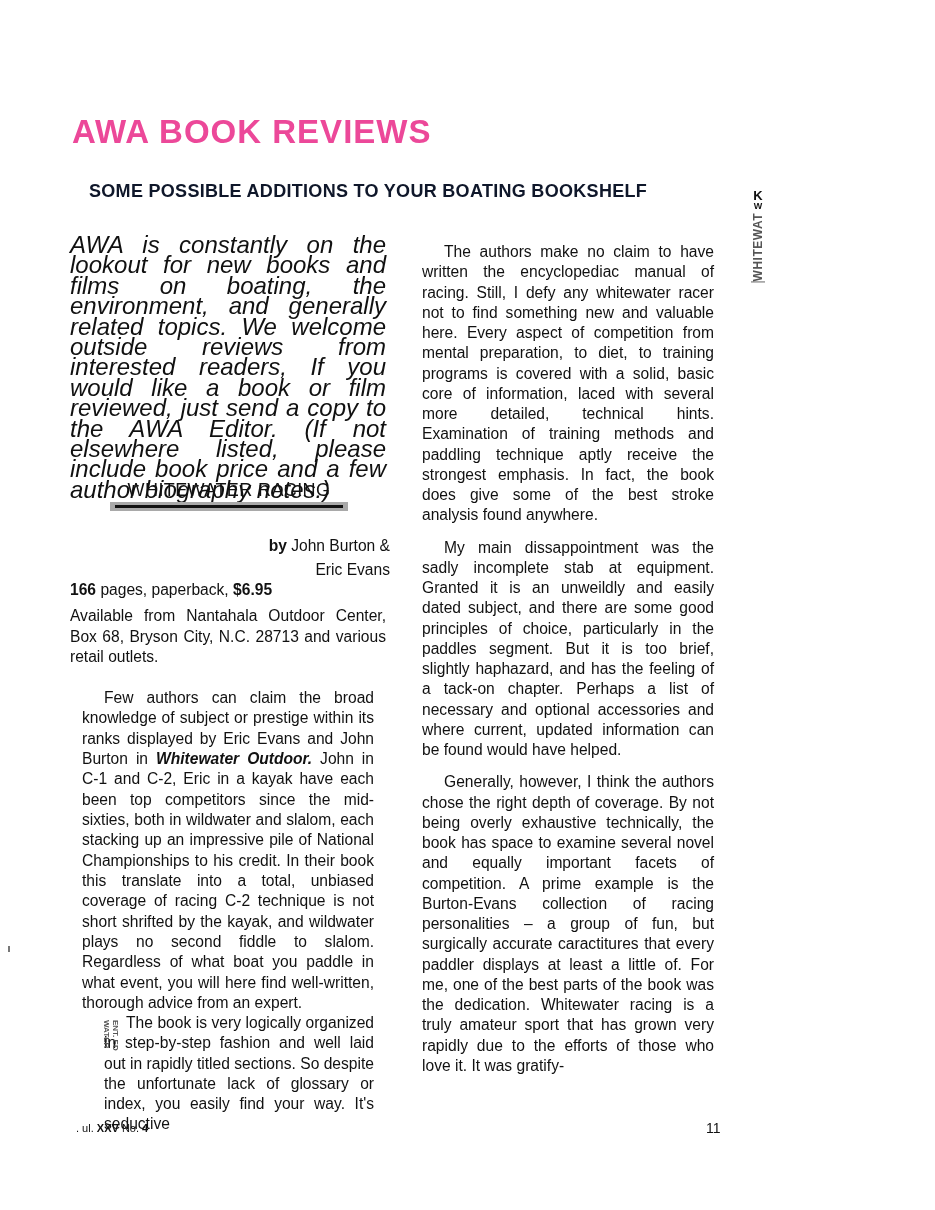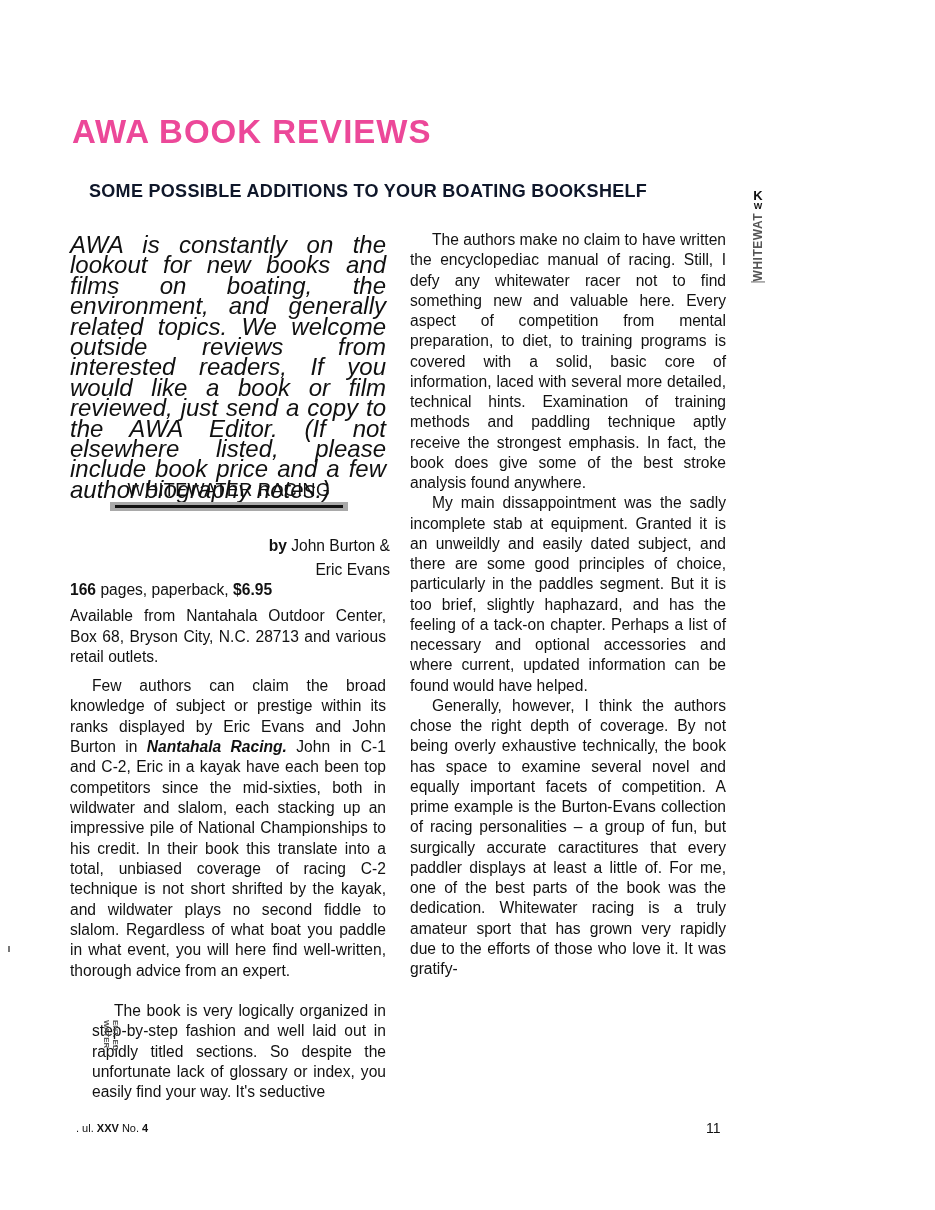--- a/index.html
+++ b/index.html
@@ -30,21 +30,21 @@
   .meta { position: absolute; left: 70px; top: 580px; width: 316px; font-size: 15.6px;
           line-height: 20.3px; margin: 0; }
   .avail { position: absolute; left: 70px; top: 606px; width: 316px; font-size: 15.6px;
            line-height: 20.5px; text-align: justify; margin: 0; }
   .body-left { position: absolute; left: 70px; top: 676px; width: 316px; font-size: 15.6px;
                line-height: 20.35px; text-align: justify; margin: 0; }
   .body-left2 { position: absolute; left: 92px; top: 1001px; width: 294px; font-size: 15.6px;
                 line-height: 20.3px; text-align: justify; margin: 0; }
   .body-right { position: absolute; left: 410px; top: 230px; width: 316px; font-size: 15.6px;
                 line-height: 20.25px; text-align: justify; margin: 0; }
-  p.par { margin: 0; text-indent: 22px; }
+  p.par { margin: 12px; text-indent: 22px; }
   p.noindent { margin: 0; text-indent: 0; }
   .footer-left { position: absolute; left: 76px; top: 1122px; font-size: 11px; }
   .footer-left b { font-weight: bold; }
   .footer-right { position: absolute; left: 706px; top: 1120px; font-size: 14px; }
   .stray-mark { position: absolute; left: 8px; top: 946px; width: 2px; height: 6px; background: #777; }
   .stamp { position: absolute; left: 98px; top: 1020px; width: 22px; height: 60px;
            writing-mode: vertical-rl; font-size: 8px; font-weight: bold; color: #555; }
 </style>
 </head>
 <body>
@@ -75,21 +75,21 @@
   <b>166</b>
   <span>pages, paperback,</span>
   <b>$6.95</b>
 </p>
 
 <p class="avail">Available from Nantahala Outdoor Center, Box 68, Bryson City, N.C. 28713 and various retail outlets.</p>
 
 <div class="body-left">
   <p class="par">
     <span>Few authors can claim the broad knowledge of subject or prestige within its ranks displayed by Eric Evans and John Burton in</span>
-    <b><i>Nantahala Racing.</i></b>
+    <b><i>Whitewater Outdoor.</i></b>
     <span>John in C-1 and C-2, Eric in a kayak have each been top competitors since the mid-sixties, both in wildwater and slalom, each stacking up an impressive pile of National Championships to his credit. In their book this translate into a total, unbiased coverage of racing C-2 technique is not short shrifted by the kayak, and wildwater plays no second fiddle to slalom. Regardless of what boat you paddle in what event, you will here find well-written, thorough advice from an expert.</span>
   </p>
 </div>
 
 <div class="body-left2">
   <p class="par">The book is very logically organized in step-by-step fashion and well laid out in rapidly titled sections. So despite the unfortunate lack of glossary or index, you easily find your way. It's seductive</p>
 </div>
 
 <div class="stamp">ENT. ED WATER</div>
 <div class="stray-mark"></div>

